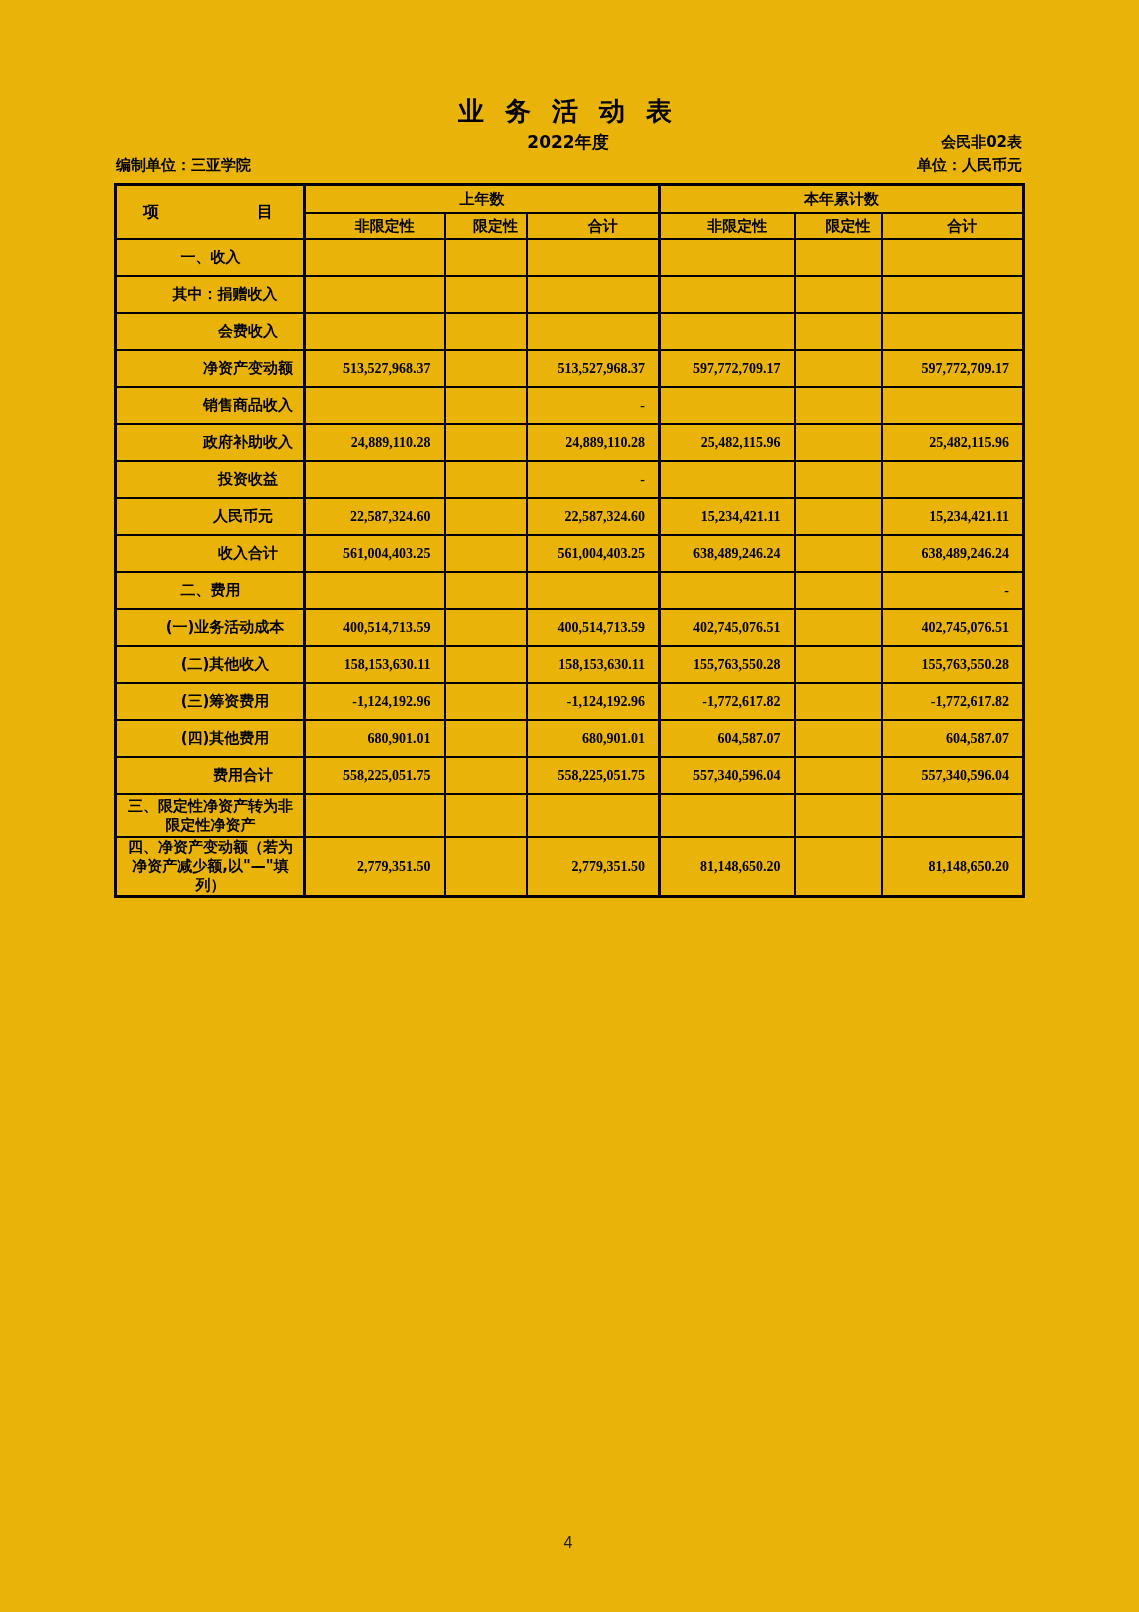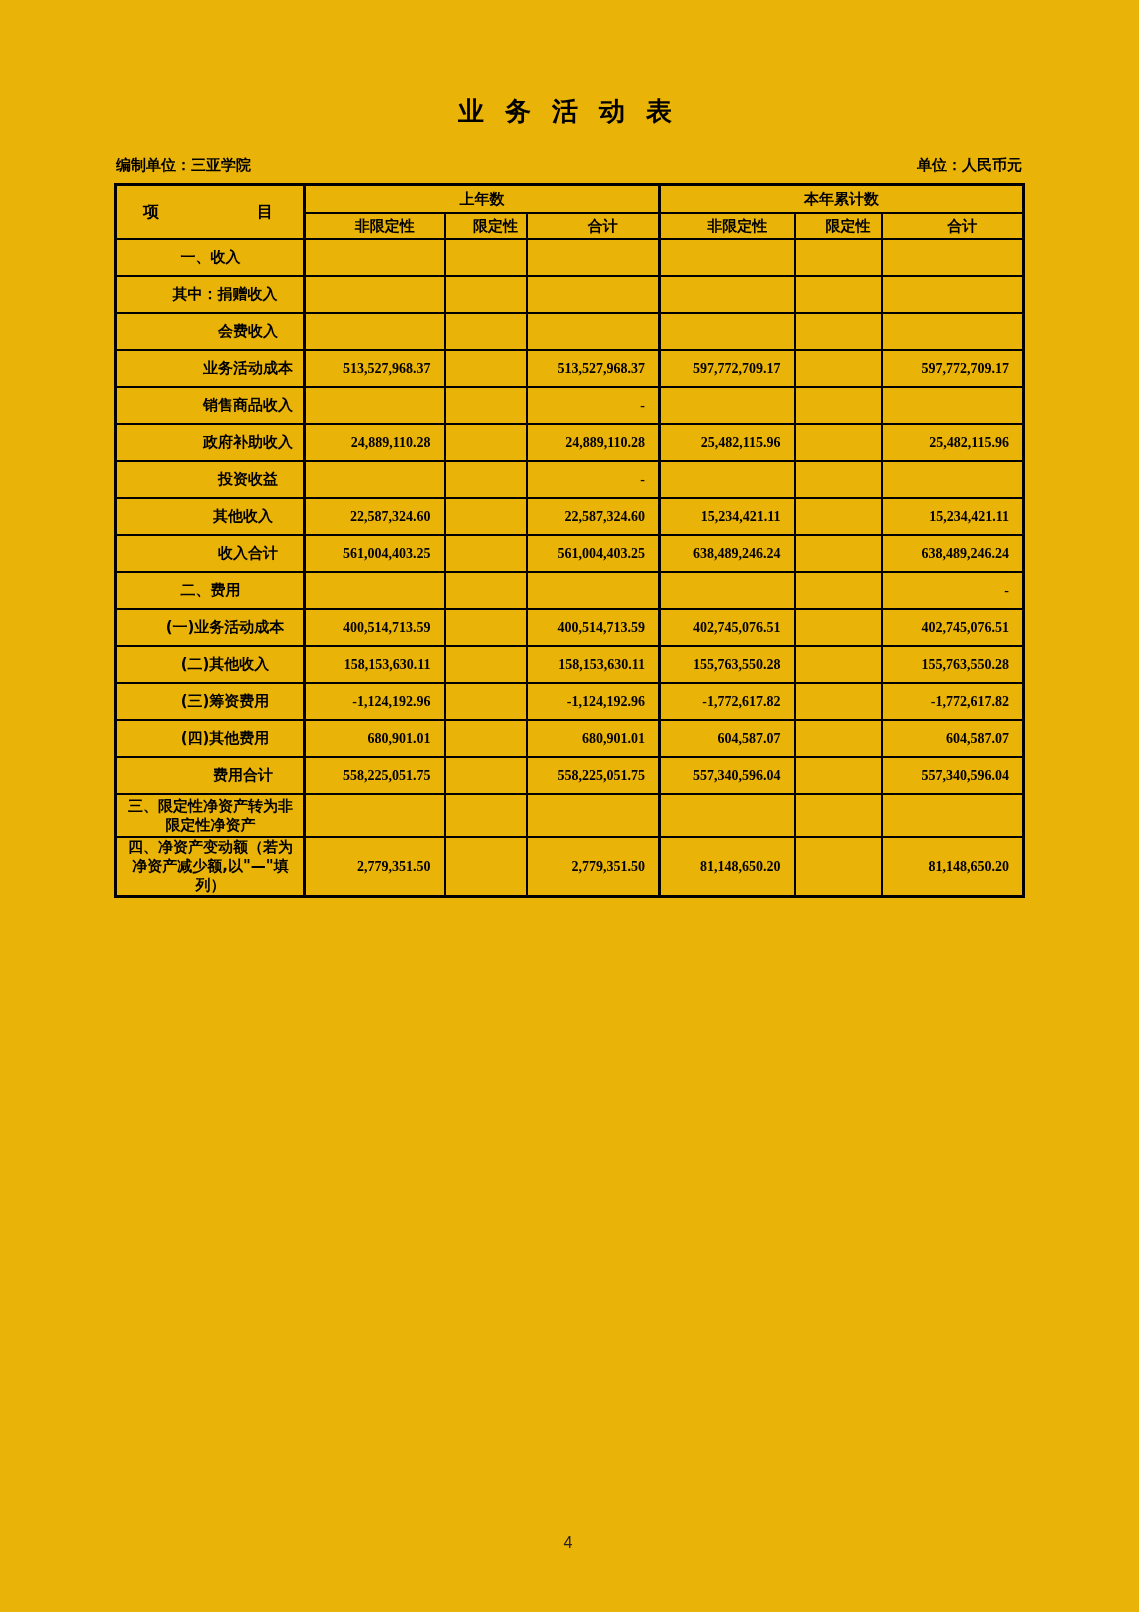--- a/index.html
+++ b/index.html
@@ -73,20 +73,24 @@
     font-family:"Liberation Sans","DejaVu Sans",sans-serif;
   }
 </style>
 </head>
 <body>
 
 <div class="page">
 
   <div class="title">业 务 活 动 表</div>
 
+  <div class="subtitle-row">
+    <div class="subtitle">2022年度</div>
+    <div class="form-code">会民非02表</div>
+  </div>
 
   <div class="meta-row">
     <div class="prepared-by">编制单位：三亚学院</div>
     <div class="unit-label">单位：人民币元</div>
   </div>
 
   <table class="doc-table">
     <colgroup>
       <col style="width:189px">
       <col style="width:140px">
@@ -138,21 +142,21 @@
         <tr>
           <td class="label-cell ind-2 sep-r">会费收入</td>
           <td class="num"></td>
           <td class="num"></td>
           <td class="num sep-r"></td>
           <td class="num"></td>
           <td class="num"></td>
           <td class="num"></td>
         </tr>
         <tr>
-          <td class="label-cell ind-2 sep-r">业务活动成本</td>
+          <td class="label-cell ind-2 sep-r">净资产变动额</td>
           <td class="num">513,527,968.37</td>
           <td class="num"></td>
           <td class="num sep-r">513,527,968.37</td>
           <td class="num">597,772,709.17</td>
           <td class="num"></td>
           <td class="num">597,772,709.17</td>
         </tr>
         <tr>
           <td class="label-cell ind-2 sep-r">销售商品收入</td>
           <td class="num"></td>
@@ -174,21 +178,21 @@
         <tr>
           <td class="label-cell ind-2 sep-r">投资收益</td>
           <td class="num"></td>
           <td class="num"></td>
           <td class="num sep-r">-</td>
           <td class="num"></td>
           <td class="num"></td>
           <td class="num"></td>
         </tr>
         <tr>
-          <td class="label-cell ind-3 sep-r">其他收入</td>
+          <td class="label-cell ind-3 sep-r">人民币元</td>
           <td class="num">22,587,324.60</td>
           <td class="num"></td>
           <td class="num sep-r">22,587,324.60</td>
           <td class="num">15,234,421.11</td>
           <td class="num"></td>
           <td class="num">15,234,421.11</td>
         </tr>
         <tr>
           <td class="label-cell ind-2 sep-r">收入合计</td>
           <td class="num">561,004,403.25</td>

